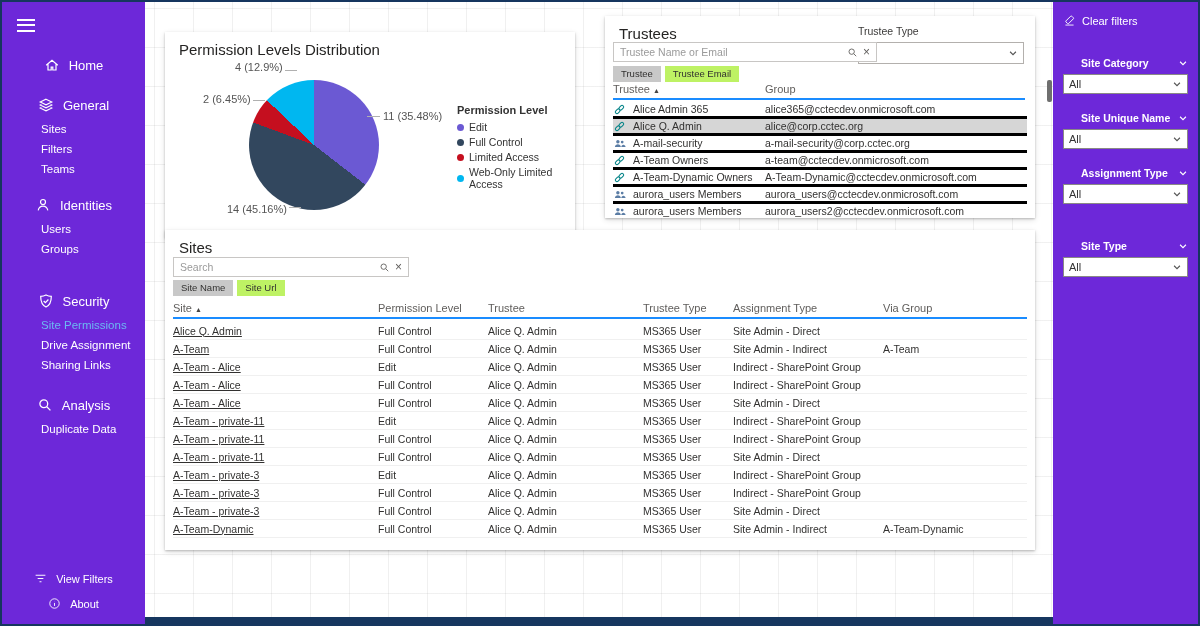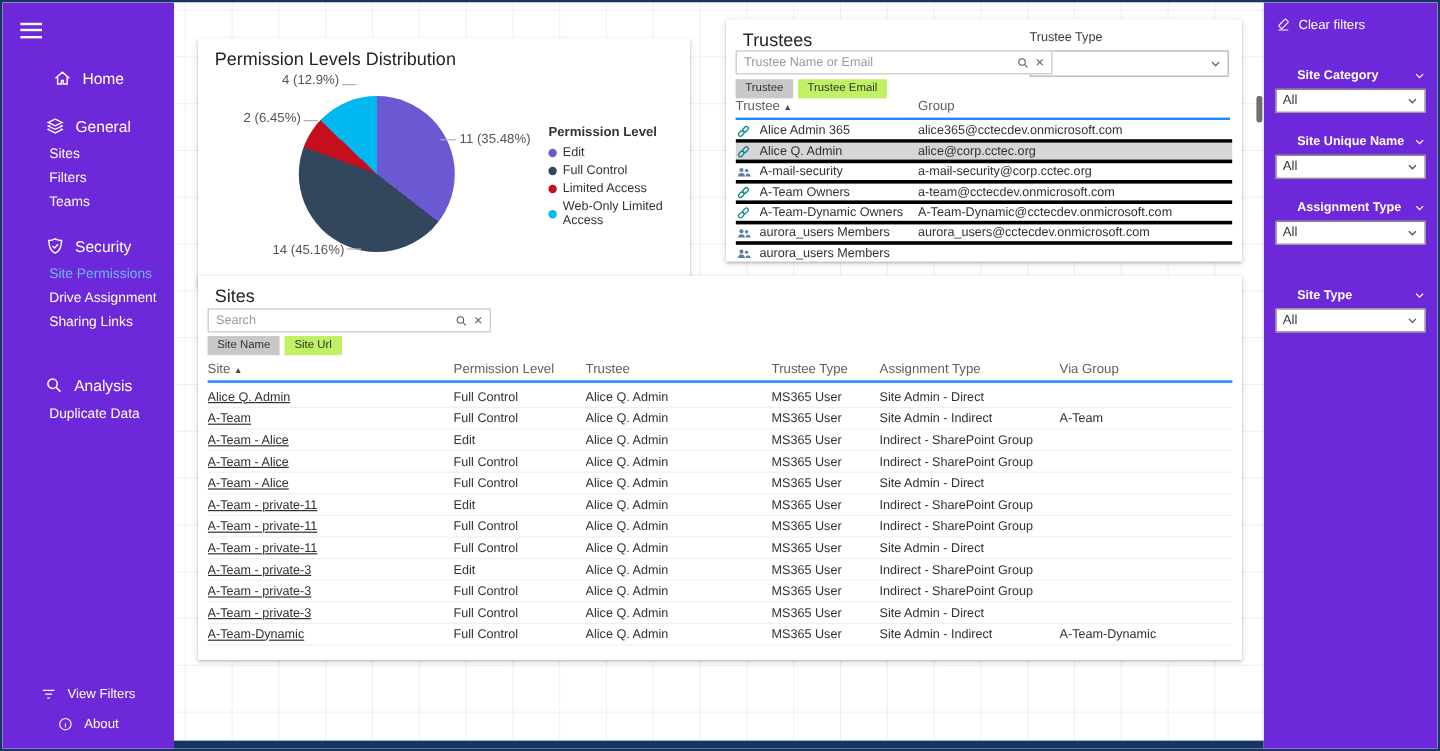--- a/index.html
+++ b/index.html
@@ -136,20 +136,35 @@
                   <path d="M3.4 7.4 2.2 8 8 10.8 13.8 8l-1.2-.6"></path>
                   <path d="M3.4 10.4 2.2 11 8 13.8 13.8 11l-1.2-.6"></path>
                 </g>
               </svg>
             </span>
             <span>General</span>
           </div>
           <div class="nav-sub">Sites</div>
           <div class="nav-sub">Filters</div>
           <div class="nav-sub">Teams</div>
+        </div>
+        <div class="nav-group">
+          <div class="nav-item">
+            <span class="nav-icon">
+              <svg viewBox="0 0 16 16">
+                <g fill="none" stroke="currentColor" stroke-width="1.2">
+                  <circle cx="8" cy="5" r="2.5"></circle>
+                  <path d="M3.2 13.4c.6-2.9 2.5-4.2 4.8-4.2s4.2 1.3 4.8 4.2"></path>
+                </g>
+              </svg>
+            </span>
+            <span>Identities</span>
+          </div>
+          <div class="nav-sub">Users</div>
+          <div class="nav-sub">Groups</div>
         </div>
         <div class="nav-group">
           <div class="nav-item">
             <span class="nav-icon">
               <svg viewBox="0 0 16 16">
                 <g fill="none" stroke="currentColor" stroke-width="1.2">
                   <path d="M8 2c1.8 1 3.6 1.4 5.3 1.4C13.3 8.9 11.6 12.3 8 14 4.4 12.3 2.7 8.9 2.7 3.4 4.4 3.4 6.2 3 8 2z"></path>
                   <path d="M5.7 8l1.7 1.7 3-3.2"></path>
                 </g>
               </svg>
@@ -345,20 +360,21 @@
             <div class="trow">
               <span class="ticon">
                 <svg viewBox="0 0 16 16" fill="#5b7da5">
                   <circle cx="6" cy="5.8" r="2.1"></circle>
                   <path d="M2.3 12.3c.3-2.3 1.8-3.5 3.7-3.5s3.4 1.2 3.7 3.5z"></path>
                   <circle cx="11.3" cy="6.3" r="1.7"></circle>
                   <path d="M10.2 12.3c.2-1.8 1.1-2.9 2.6-2.9 1.4 0 2.4 1.1 2.7 2.9z"></path>
                 </svg>
               </span>
               <span class="tname">aurora_users Members</span>
+              <span class="temail">aurora_users2@cctecdev.onmicrosoft.com</span>
             </div>
           </div>
       </div>
 
       <div id="sites-card" class="card">
         <div class="card-title">Sites</div>
         <div class="searchbox" id="sites-search">
           <input placeholder="Search" style="">
           <span class="sicon">
               <svg viewBox="0 0 16 16">

